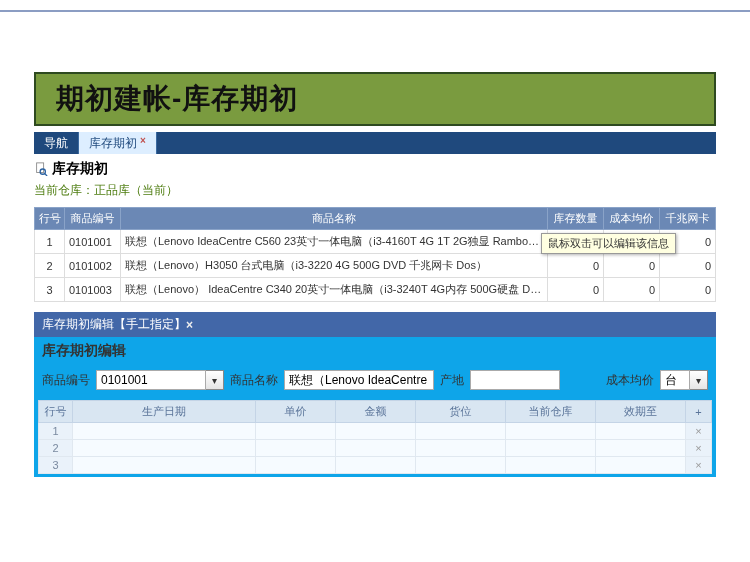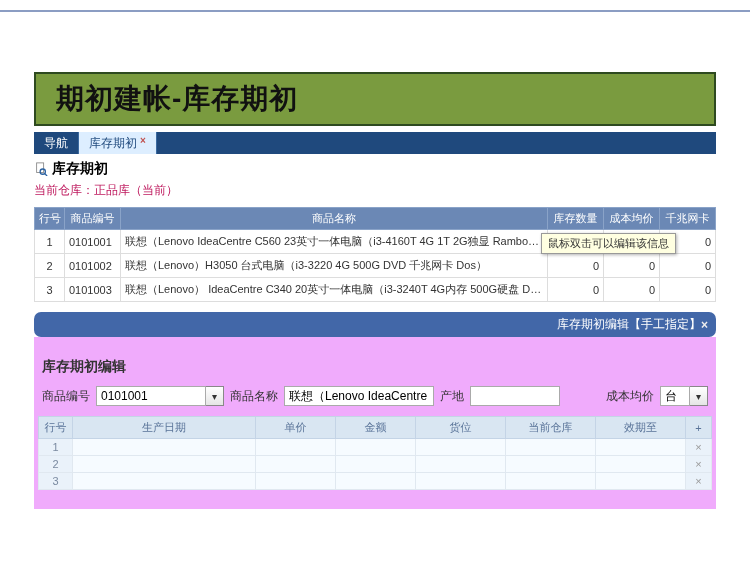--- a/index.html
+++ b/index.html
@@ -72,21 +72,21 @@
   }
   .section-header h2 {
     font-size: 14px;
     font-weight: bold;
     margin: 0;
     color: #000;
   }
   .sub-info {
     font-size: 12px;
     margin: 2px 0 8px 0;
-    color: #be185d;
+    color: #4d7c0f;
   }
   table.grid {
     width: 100%;
     border-collapse: collapse;
     font-size: 11px;
     table-layout: fixed;
   }
   table.grid th {
     background: #6b88b5;
     color: #fff;
@@ -114,33 +114,32 @@
     font-size: 11px;
     padding: 2px 6px;
     box-shadow: 1px 1px 3px rgba(0,0,0,.3);
   }
   .dialog-header {
     background: #4267a8;
     color: #fff;
     padding: 4px 8px;
     font-size: 12px;
     display: flex;
-    justify-content: flex-end;
+    justify-content: flex-start;
     align-items: center;
     margin-top: 10px;
-    border-radius: 7px;
   }
   .dialog-close {
     color: #eee;
     font-weight: bold;
     cursor: pointer;
   }
   .dialog-body {
-    background: #f0abfc;
-    padding: 19px 4px;
+    background: #0ea5e9;
+    padding: 3px 4px;
   }
   .dialog-body h3 {
     font-size: 14px;
     font-weight: bold;
     margin: 2px 0 10px 4px;
   }
   .form-row {
     display: flex;
     align-items: center;
     gap: 6px;

